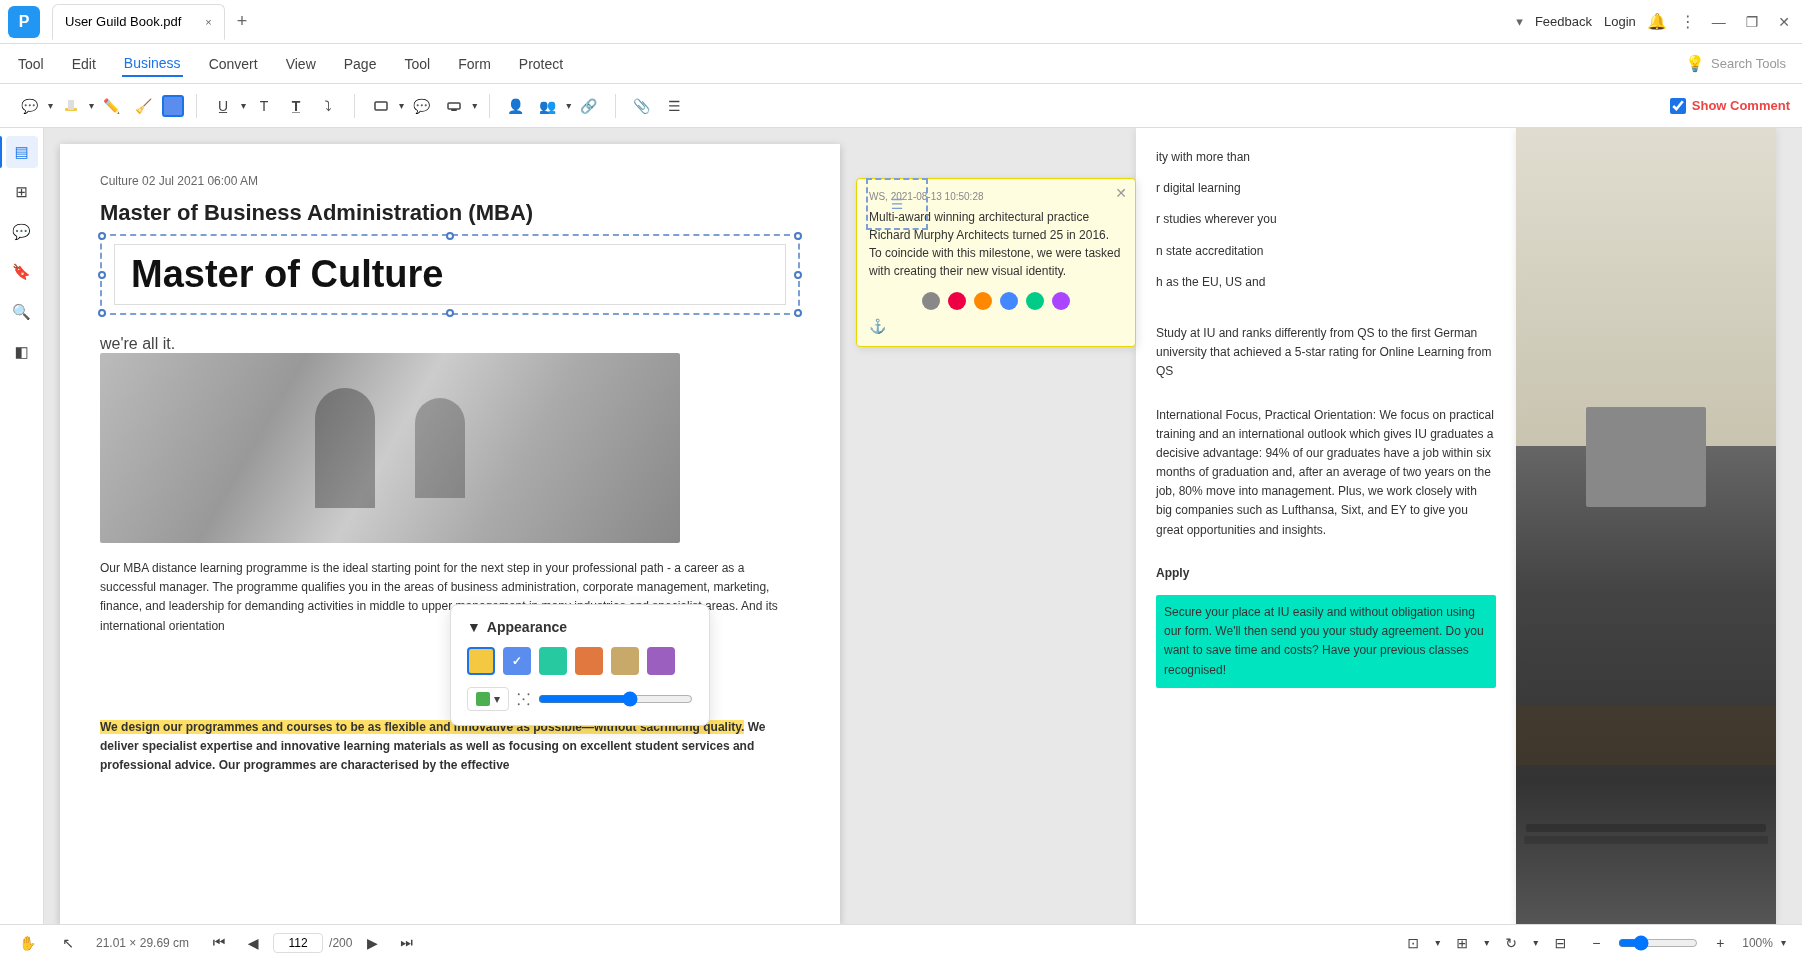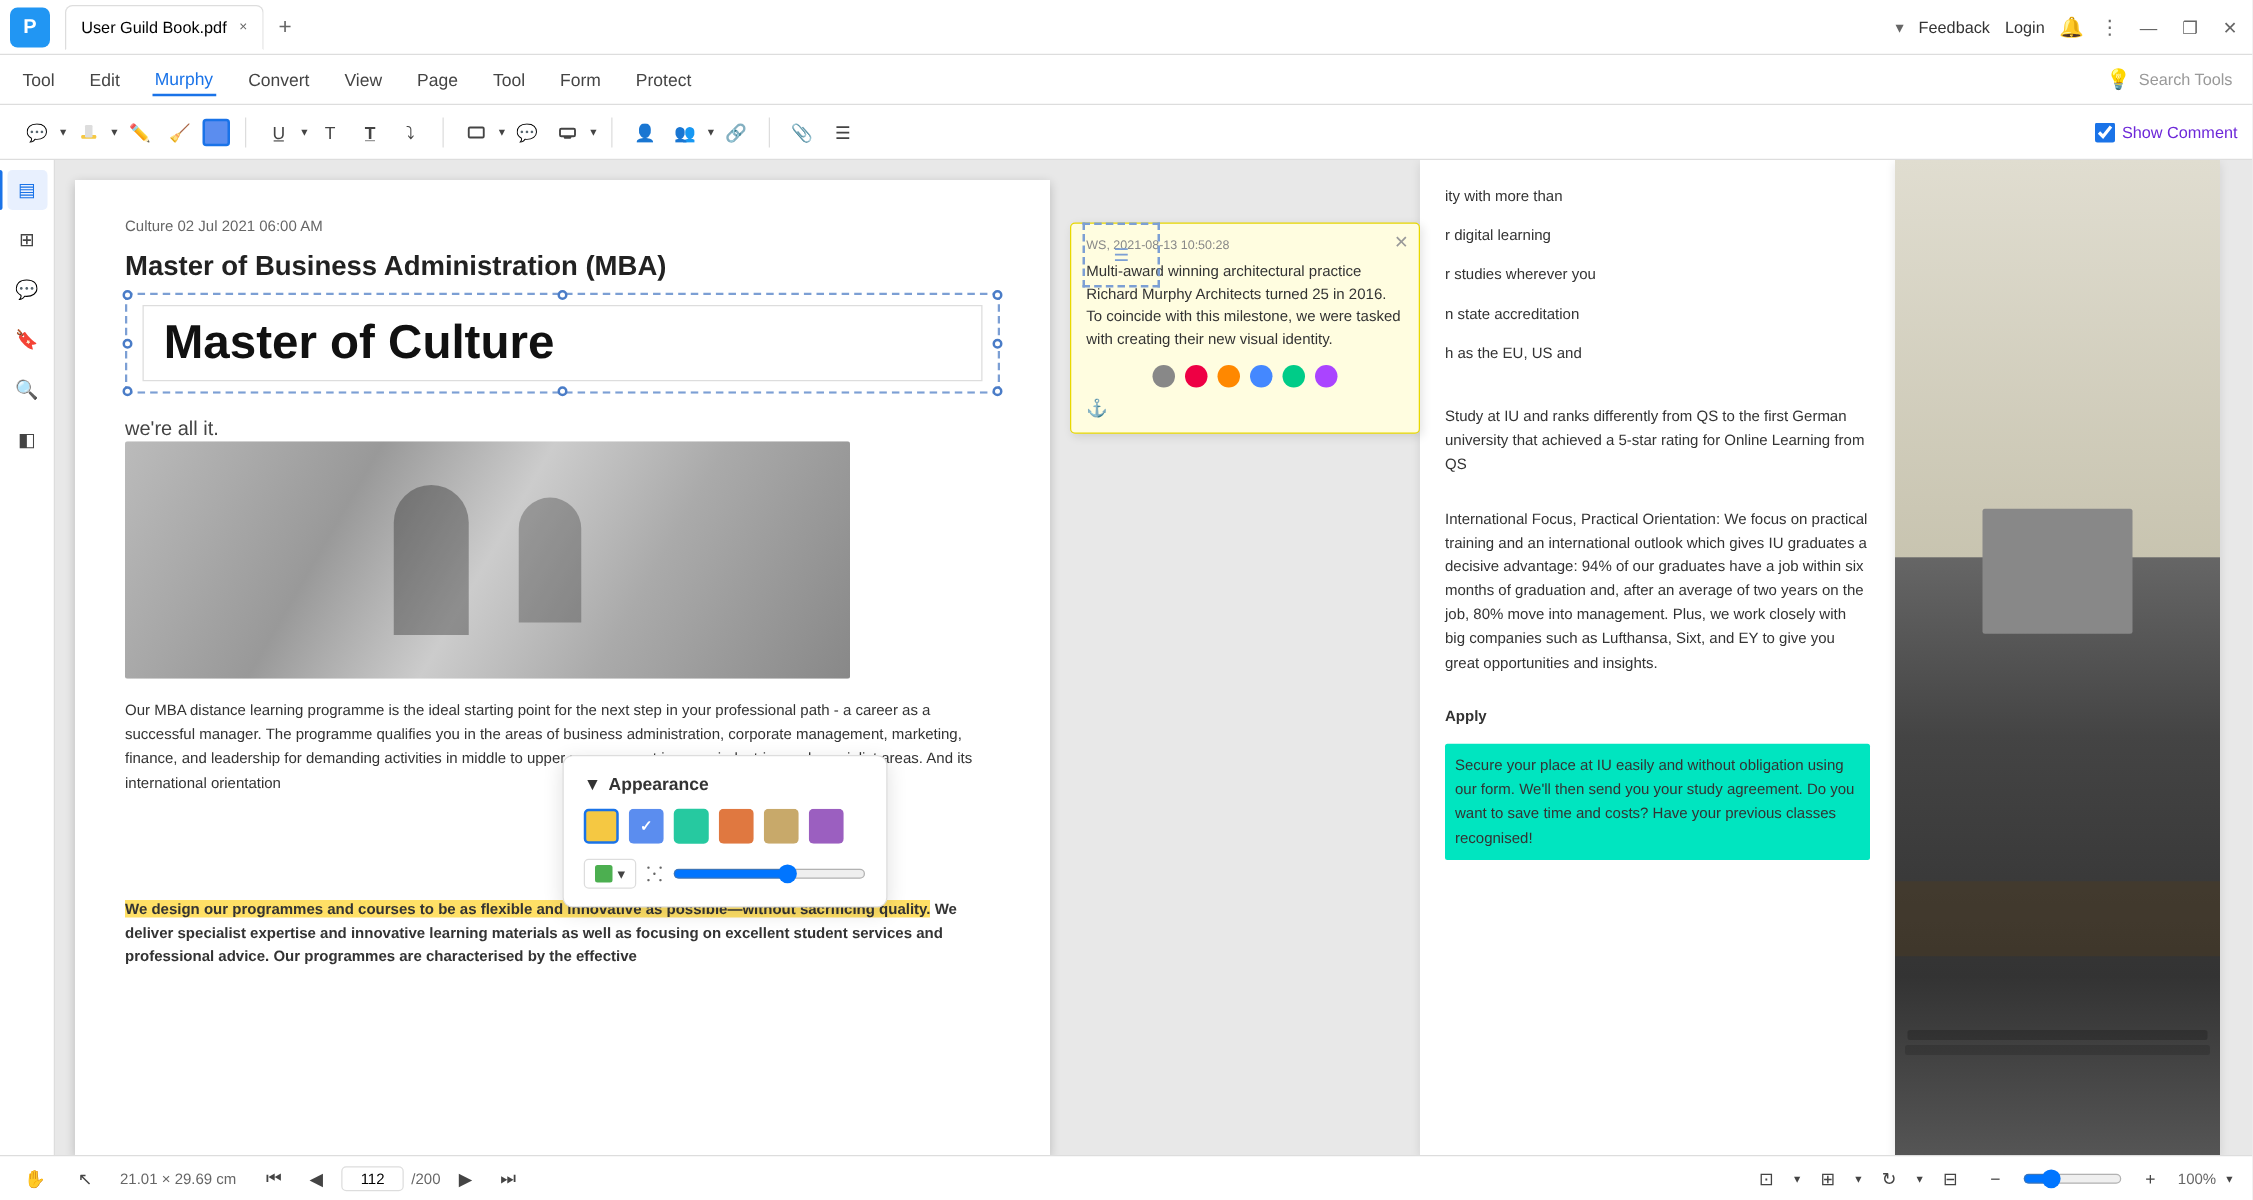--- a/index.html
+++ b/index.html
@@ -7,21 +7,21 @@
 
     
     .top-bar {
       display: flex; align-items: center;
       background: #fff; height: 44px;
       border-bottom: 1px solid #ddd;
       padding: 0 8px;
     }
     .tab-area { display: flex; align-items: center; gap: 4px; flex: 1; }
     .tab-item {
-      display: flex; align-items: center; gap: 6px;
+      display: flex; align-items: center; gap: 20px;
       background: #f5f5f5; border: 1px solid #ddd;
       border-radius: 6px 6px 0 0; padding: 4px 12px;
       font-size: 13px; cursor: pointer; height: 36px;
     }
     .tab-item.active { background: #fff; border-bottom: 1px solid #fff; }
     .tab-close { font-size: 11px; color: #666; cursor: pointer; margin-left: 4px; }
     .tab-new { font-size: 18px; color: #666; cursor: pointer; padding: 0 8px; }
     .top-right { display: flex; align-items: center; gap: 12px; font-size: 13px; }
     .top-right .feedback { color: #333; cursor: pointer; }
     .top-right .login { color: #333; cursor: pointer; }
@@ -57,21 +57,21 @@
       display: flex; align-items: center; justify-content: center;
       width: 28px; height: 28px; border-radius: 4px; cursor: pointer;
       font-size: 14px; color: #444; border: none; background: transparent;
     }
     .tool-btn-color {
       width: 22px; height: 22px; border-radius: 3px; cursor: pointer;
       border: 2px solid #1a73e8;
     }
     .show-comment-area { display: flex; align-items: center; gap: 6px; margin-left: auto; }
     .show-comment-cb { width: 16px; height: 16px; accent-color: #1a73e8; }
-    .show-comment-label { font-size: 13px; color: #6d28d9; }
+    .show-comment-label { font-size: 13px; color: #ef4444; font-weight: bold; }
 
     
     .main-layout { display: flex; height: calc(960px - 44px - 40px - 44px - 36px); }
 
     
     .left-sidebar {
       width: 44px; background: #fff; border-right: 1px solid #ddd;
       display: flex; flex-direction: column; align-items: center;
       padding: 8px 0; gap: 8px;
     }
@@ -236,21 +236,21 @@
     <span class="dots">⋮</span>
     <span class="win-btn">—</span>
     <span class="win-btn">❐</span>
     <span class="win-btn">✕</span>
   </div>
 </div>
 
 <div class="menu-bar">
   <span class="menu-item">Tool</span>
   <span class="menu-item">Edit</span>
-  <span class="menu-item active">Murphy</span>
+  <span class="menu-item active">Business</span>
   <span class="menu-item">Convert</span>
   <span class="menu-item">View</span>
   <span class="menu-item">Page</span>
   <span class="menu-item">Tool</span>
   <span class="menu-item">Form</span>
   <span class="menu-item">Protect</span>
   <div class="search-tools">
     <span class="search-tools-icon">💡</span>
     <span>Search Tools</span>
   </div>

